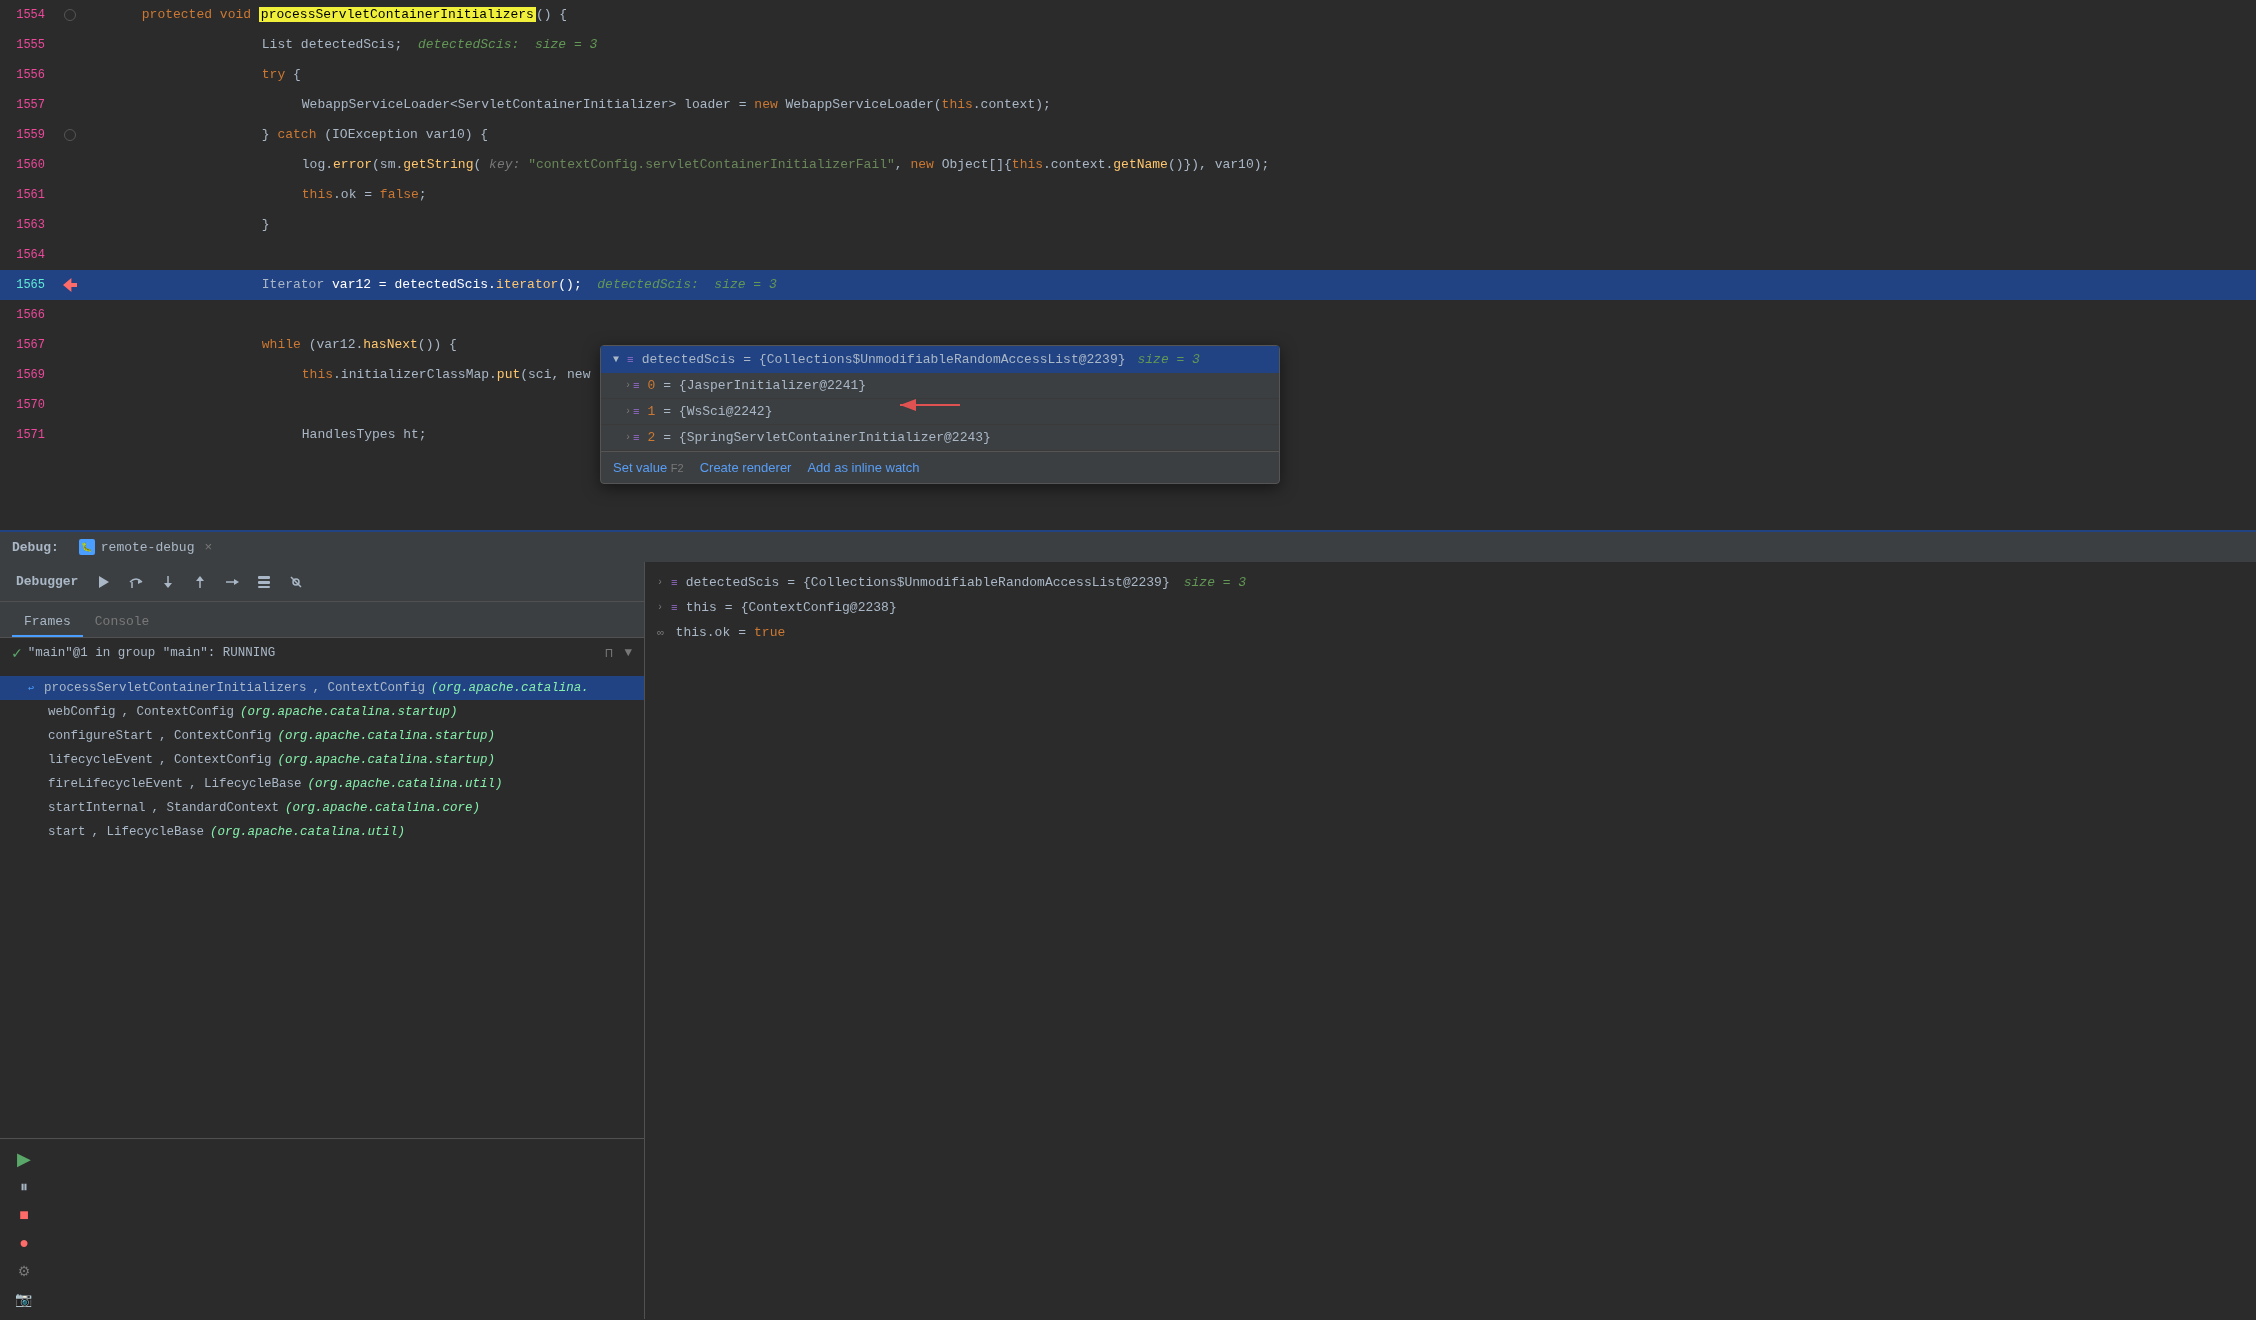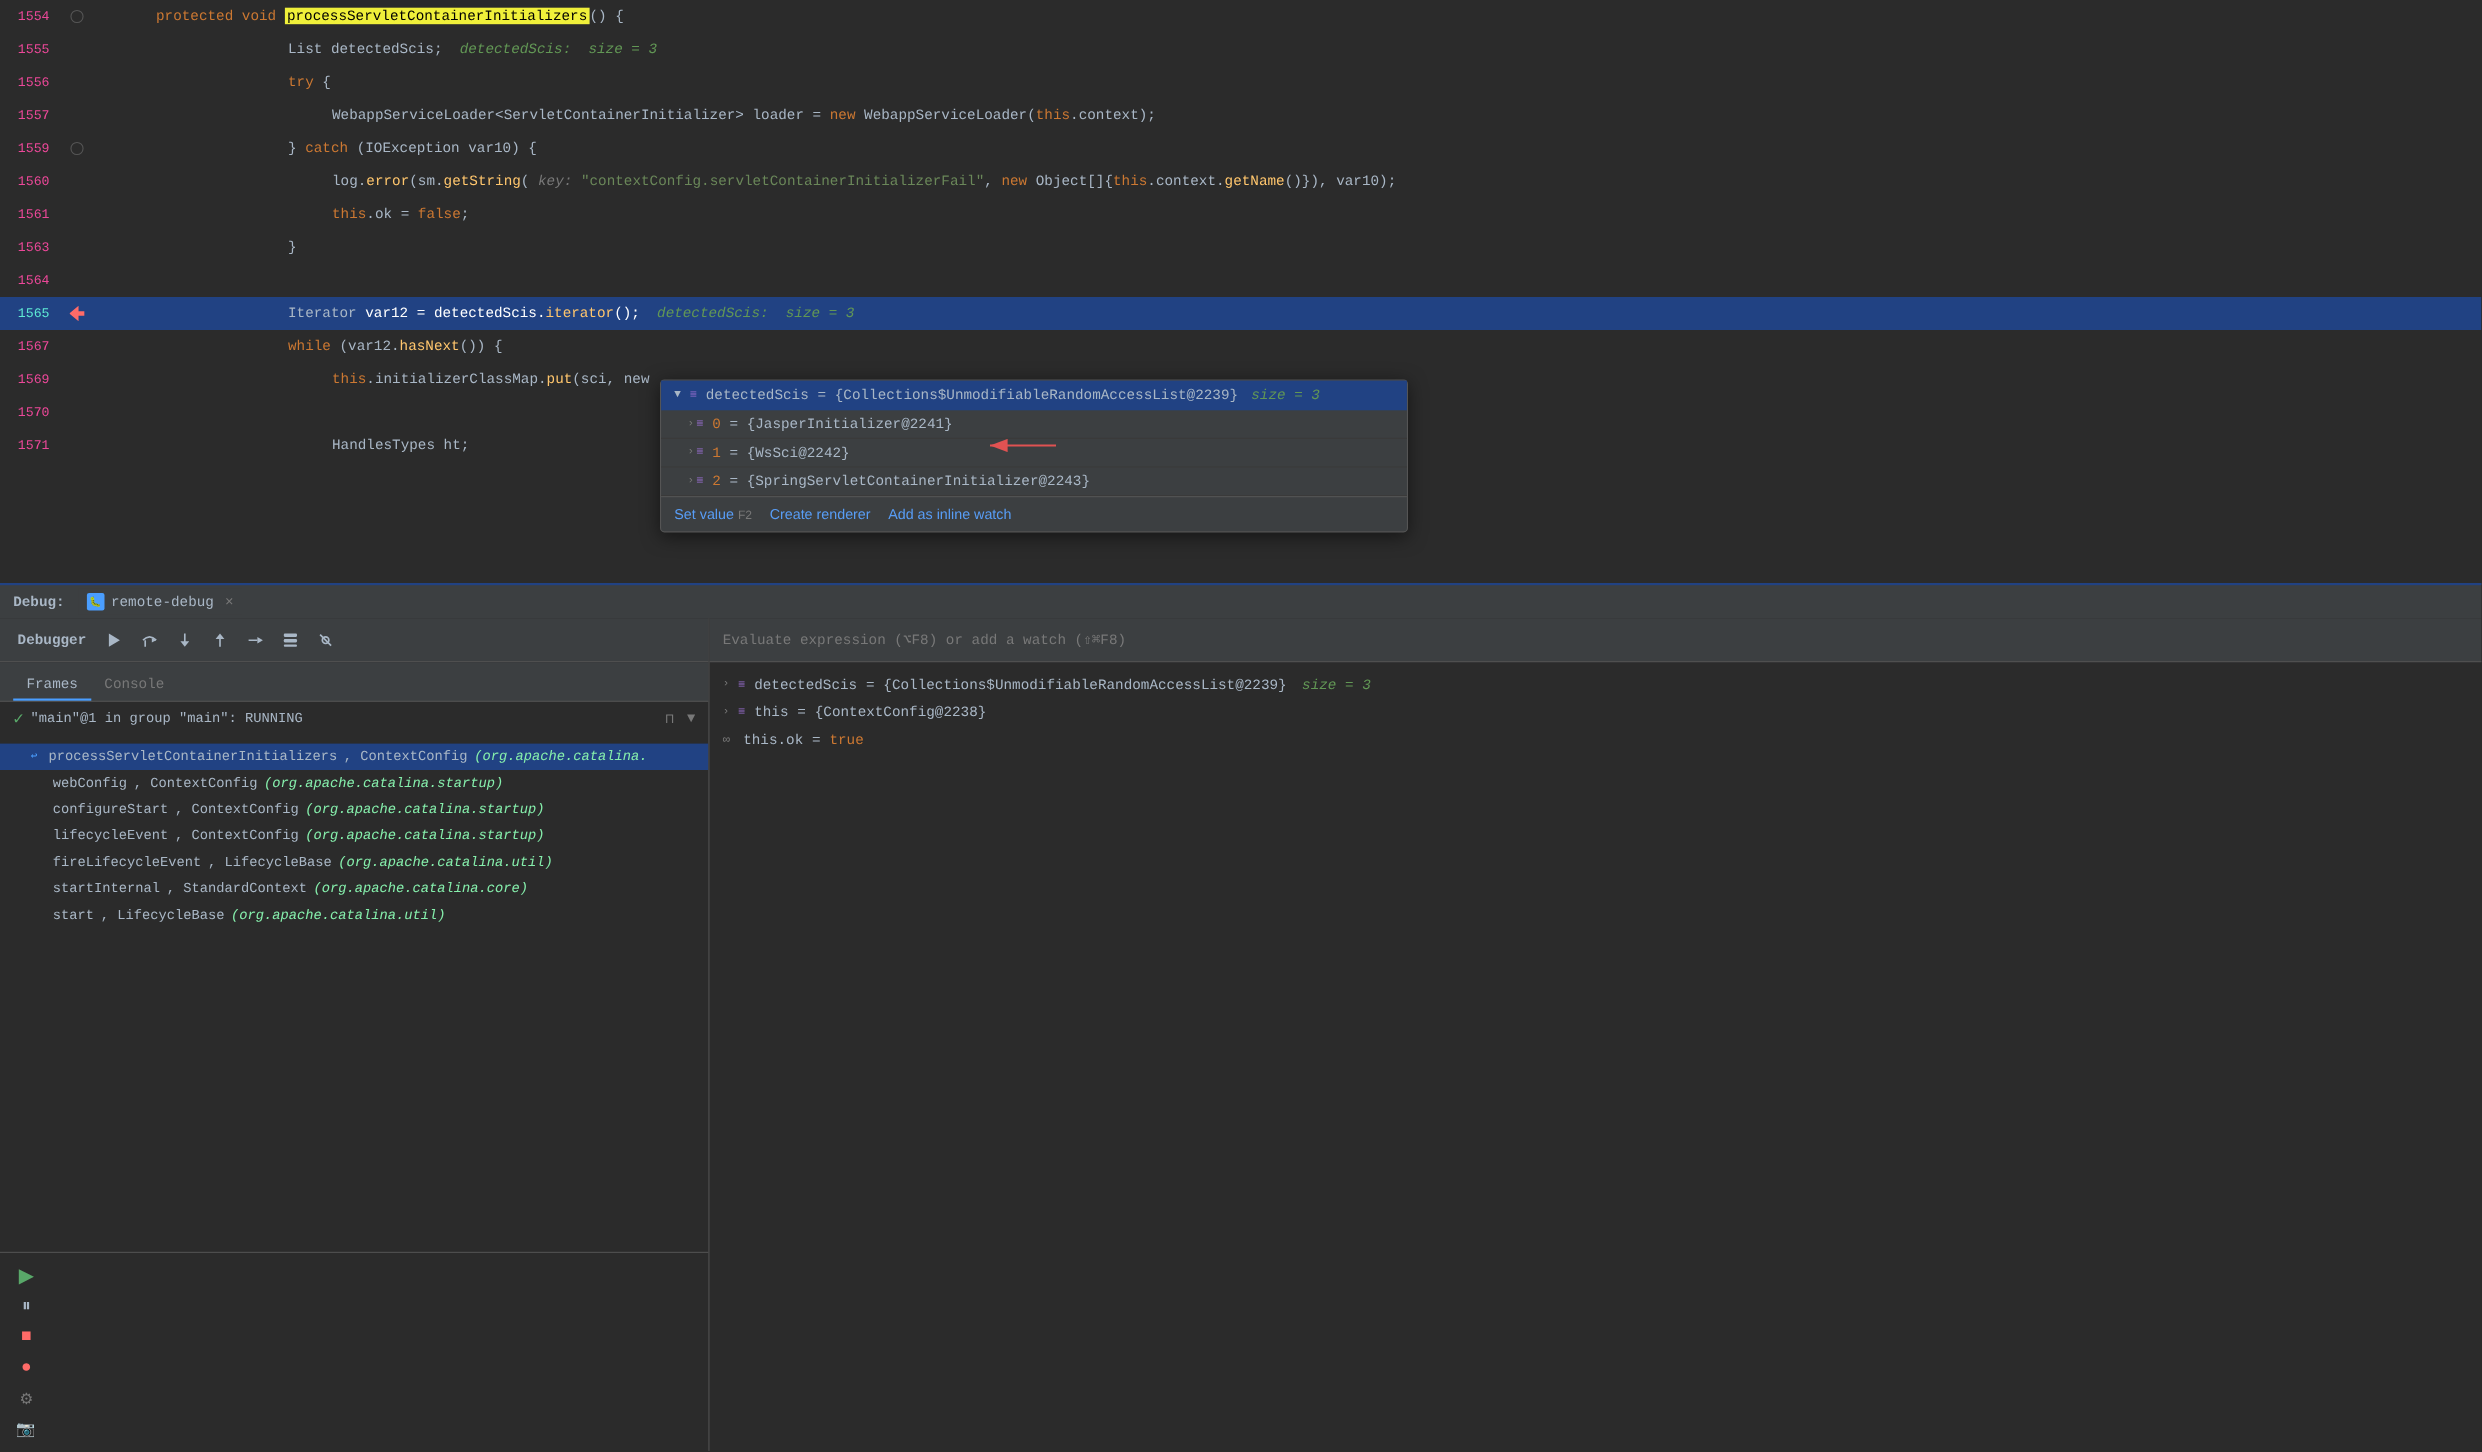--- a/index.html
+++ b/index.html
@@ -441,20 +441,25 @@
   <div class="code-line active-line">
     <span class="line-number" style="color:#5eead4">1565</span>
     <span class="line-gutter">
       <span class="current-line-arrow" style="background:#ff6b68;width:14px;height:14px;clip-path:polygon(0 50%, 60% 0, 60% 35%, 100% 35%, 100% 65%, 60% 65%, 60% 100%);display:inline-block"></span>
     </span>
     <span class="code-content" style="color:#fff">
       <span style="padding-left:120px"><span class="type" style="color:#a9b7c6">Iterator</span> <span>var12 = detectedScis.</span><span class="method" style="color:#ffc66d">iterator</span>();  <span class="inline-comment">detectedScis:  size = 3</span></span>
     </span>
   </div>
 
+  <div class="code-line">
+    <span class="line-number">1566</span>
+    <span class="line-gutter"></span>
+    <span class="code-content"></span>
+  </div>
 
   <div class="code-line">
     <span class="line-number">1567</span>
     <span class="line-gutter"></span>
     <span class="code-content">
       <span style="padding-left:120px"><span class="kw">while</span> (var12.<span class="method">hasNext</span>()) {</span>
     </span>
   </div>
 
 
@@ -663,23 +668,20 @@
       <button class="toolbar-btn" style="width:24px;height:24px;color:#ff6b68;font-size:16px">■</button>
       <button class="toolbar-btn" style="width:24px;height:24px;color:#ff6b68;border-radius:50%;font-size:16px">●</button>
       <button class="toolbar-btn" style="width:24px;height:24px;color:#787878">⚙</button>
       <button class="toolbar-btn" style="width:24px;height:24px;color:#787878">📷</button>
     </div>
 
   </div>
 
   <div class="debugger-right">
 
-    <div class="evaluator-header">
-      <span>Evaluate expression (⌥F8) or add a watch (⇧⌘F8)</span>
-    </div>
 
     <div class="watch-area">
 
       <div class="watch-item">
         <span style="color:#787878;font-size:10px">›</span>
         <span style="color:#9b6fd4;font-size:11px">≡</span>
         <span style="color:#a9b7c6">detectedScis</span>
         <span style="color:#a9b7c6"> = </span>
         <span style="color:#a9b7c6">{Collections$UnmodifiableRandomAccessList@2239}</span>
         <span style="color:#629755;font-style:italic;margin-left:6px">size = 3</span>

